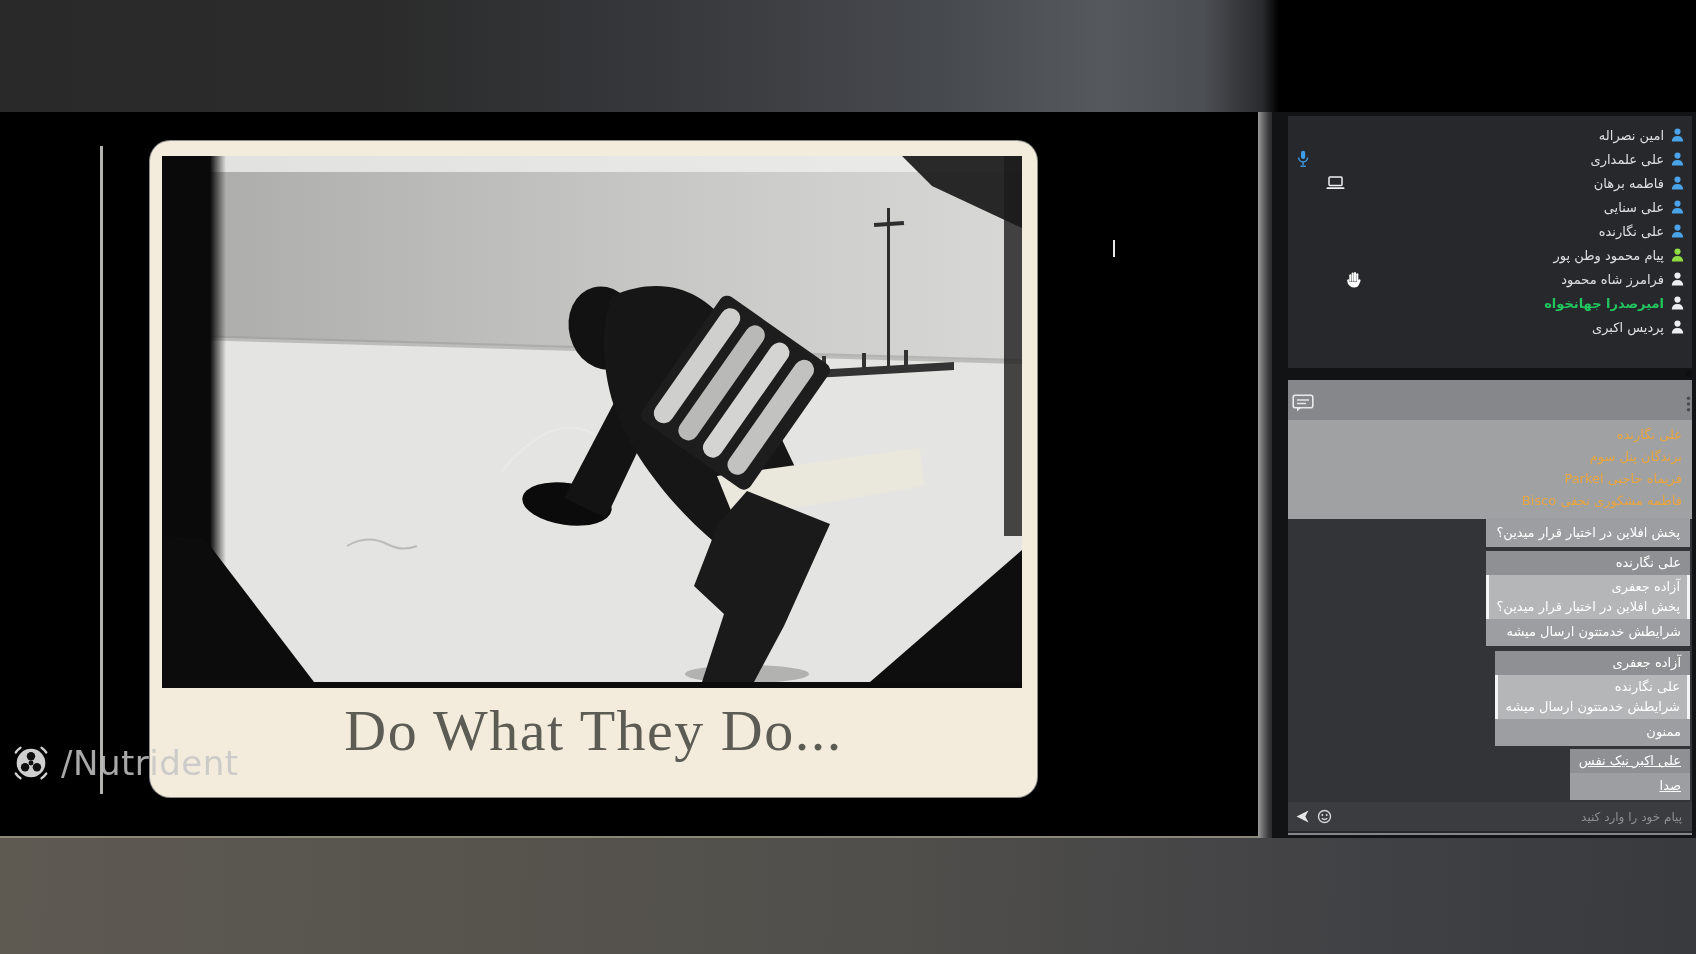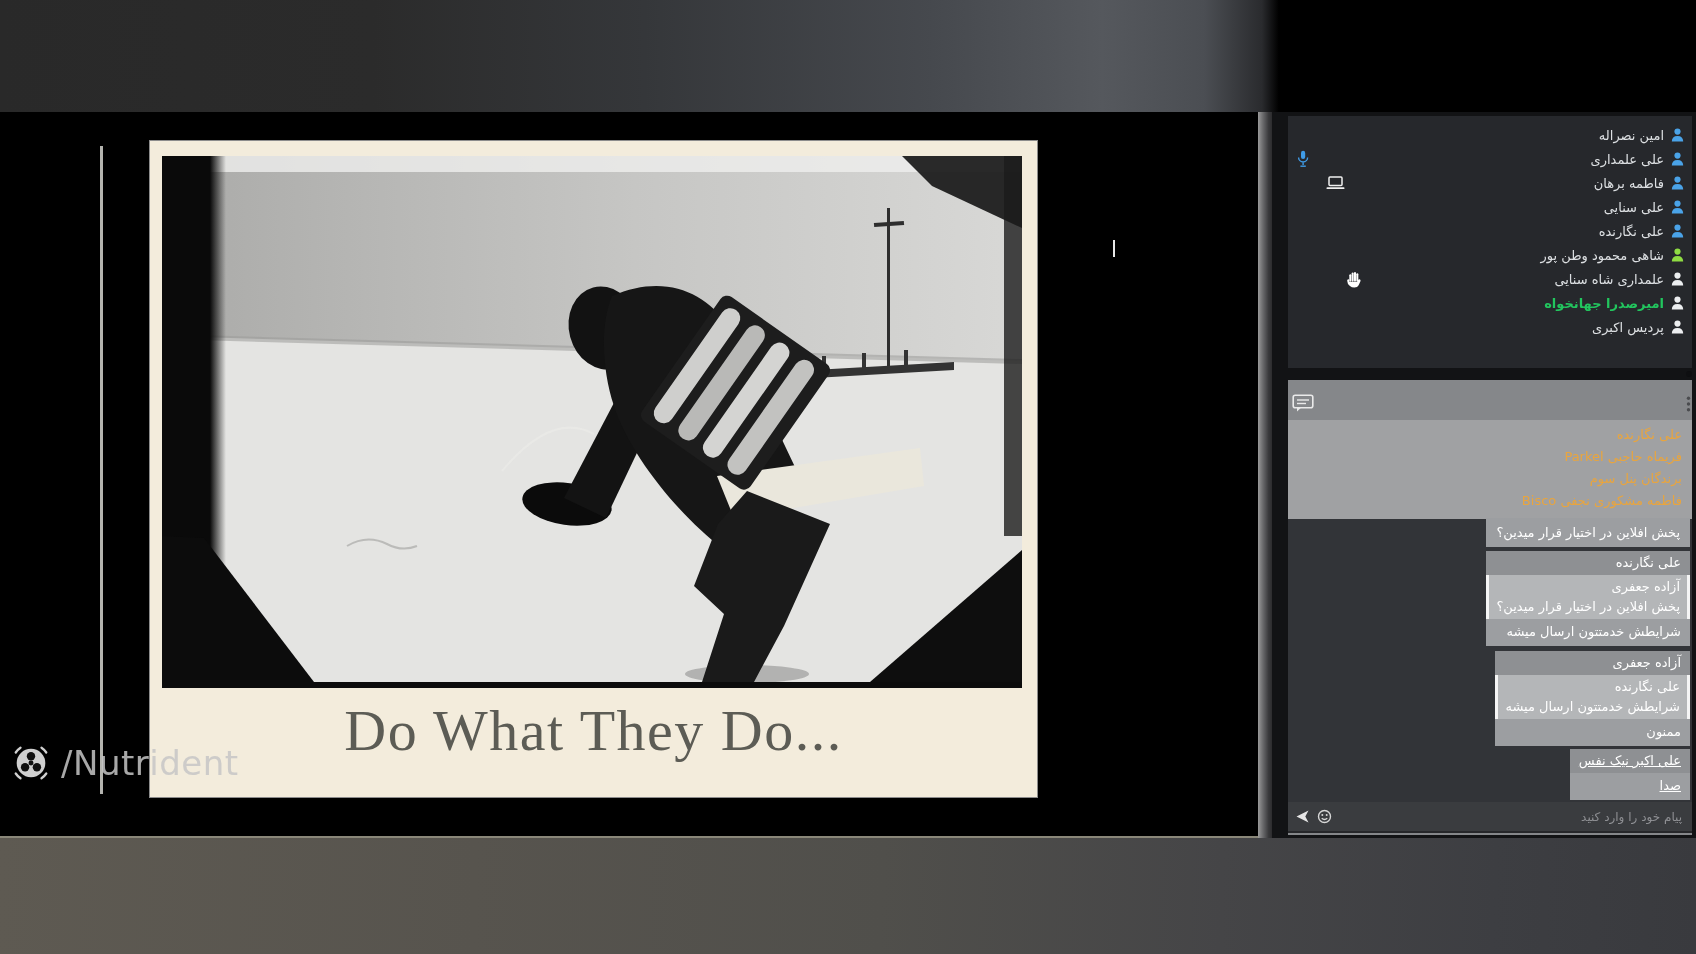--- a/index.html
+++ b/index.html
@@ -17,21 +17,21 @@
       #454547 72%,#3d3e42 88%,#393a3e 100%);}
 
   
   .stage{left:0;top:112px;width:1258px;height:726px;background:#000;
          border-bottom:2px solid #8a8779;}
   .screen-edge{left:100px;top:146px;width:3px;height:648px;
                background:rgba(240,240,233,.75);}
 
   
   .slide{left:150px;top:141px;width:887px;height:656px;background:#f3ecdc;
-         box-shadow:0 0 0 1px rgba(255,255,255,.55);}
+         box-shadow:0 0 0 1px rgba(255,255,255,.55);border-radius:20px;}
   .photo{position:absolute;left:12px;top:15px;width:860px;height:526px;
          background:#c9c9c7;overflow:hidden;}
   .photo-bar{position:absolute;left:12px;top:541px;width:860px;height:6px;background:#0c0c0c;}
   .caption{position:absolute;left:0;top:556px;width:100%;text-align:center;
            font-family:"Liberation Serif",serif;font-size:58px;color:#5c5c55;
            letter-spacing:1.5px;}
 
   
   .watermark{left:10px;top:742px;display:flex;align-items:center;gap:9px;z-index:6;}
   .watermark .brand{font-size:34px;font-weight:400;color:rgba(198,198,198,.85);
@@ -228,30 +228,30 @@
             </span>
           <span class="p-name">علی نگارنده</span>
         </div>
         <div class="p-row">
           <span class="p-ico p-green">
               <svg width="13" height="14" viewBox="0 0 13 14" fill="currentColor">
                 <circle cx="6.5" cy="3.6" r="3.1"></circle>
                 <path d="M.8 13.5q0-5.6 5.7-5.6t5.7 5.6z"></path>
               </svg>
             </span>
-          <span class="p-name">شاهی محمود وطن پور</span>
+          <span class="p-name">پیام محمود وطن پور</span>
         </div>
         <div class="p-row">
           <span class="p-ico p-white">
               <svg width="13" height="14" viewBox="0 0 13 14" fill="currentColor">
                 <circle cx="6.5" cy="3.6" r="3.1"></circle>
                 <path d="M.8 13.5q0-5.6 5.7-5.6t5.7 5.6z"></path>
               </svg>
             </span>
-          <span class="p-name">علمداری شاه سنایی</span>
+          <span class="p-name">فرامرز شاه محمود</span>
         </div>
         <div class="p-row bold">
           <span class="p-ico p-white">
               <svg width="13" height="14" viewBox="0 0 13 14" fill="currentColor">
                 <circle cx="6.5" cy="3.6" r="3.1"></circle>
                 <path d="M.8 13.5q0-5.6 5.7-5.6t5.7 5.6z"></path>
               </svg>
             </span>
           <span class="p-name">امیرصدرا جهانخواه</span>
         </div>
@@ -306,22 +306,22 @@
             <circle cx="2.5" cy="2.2" r="1.7"></circle>
               <circle cx="2.5" cy="8" r="1.7"></circle>
               <circle cx="2.5" cy="13.8" r="1.7"></circle>
           </svg>
         </span>
       </div>
 
       <div class="chat-body">
         <div class="announcement">
           <div>علی نگارنده</div>
+          <div>برندگان پنل سوم</div>
           <div>فریماه حاجبی Parkel</div>
-          <div>برندگان پنل سوم</div>
           <div>فاطمه مشکوری نجفی Bisco</div>
         </div>
 
         <div class="bubble bub1">
           <div class="b-text">پخش افلاین در اختیار قرار میدین؟</div>
         </div>
 
         <div class="bubble bub2">
           <div class="b-sender">علی نگارنده</div>
           <div class="b-quote">

